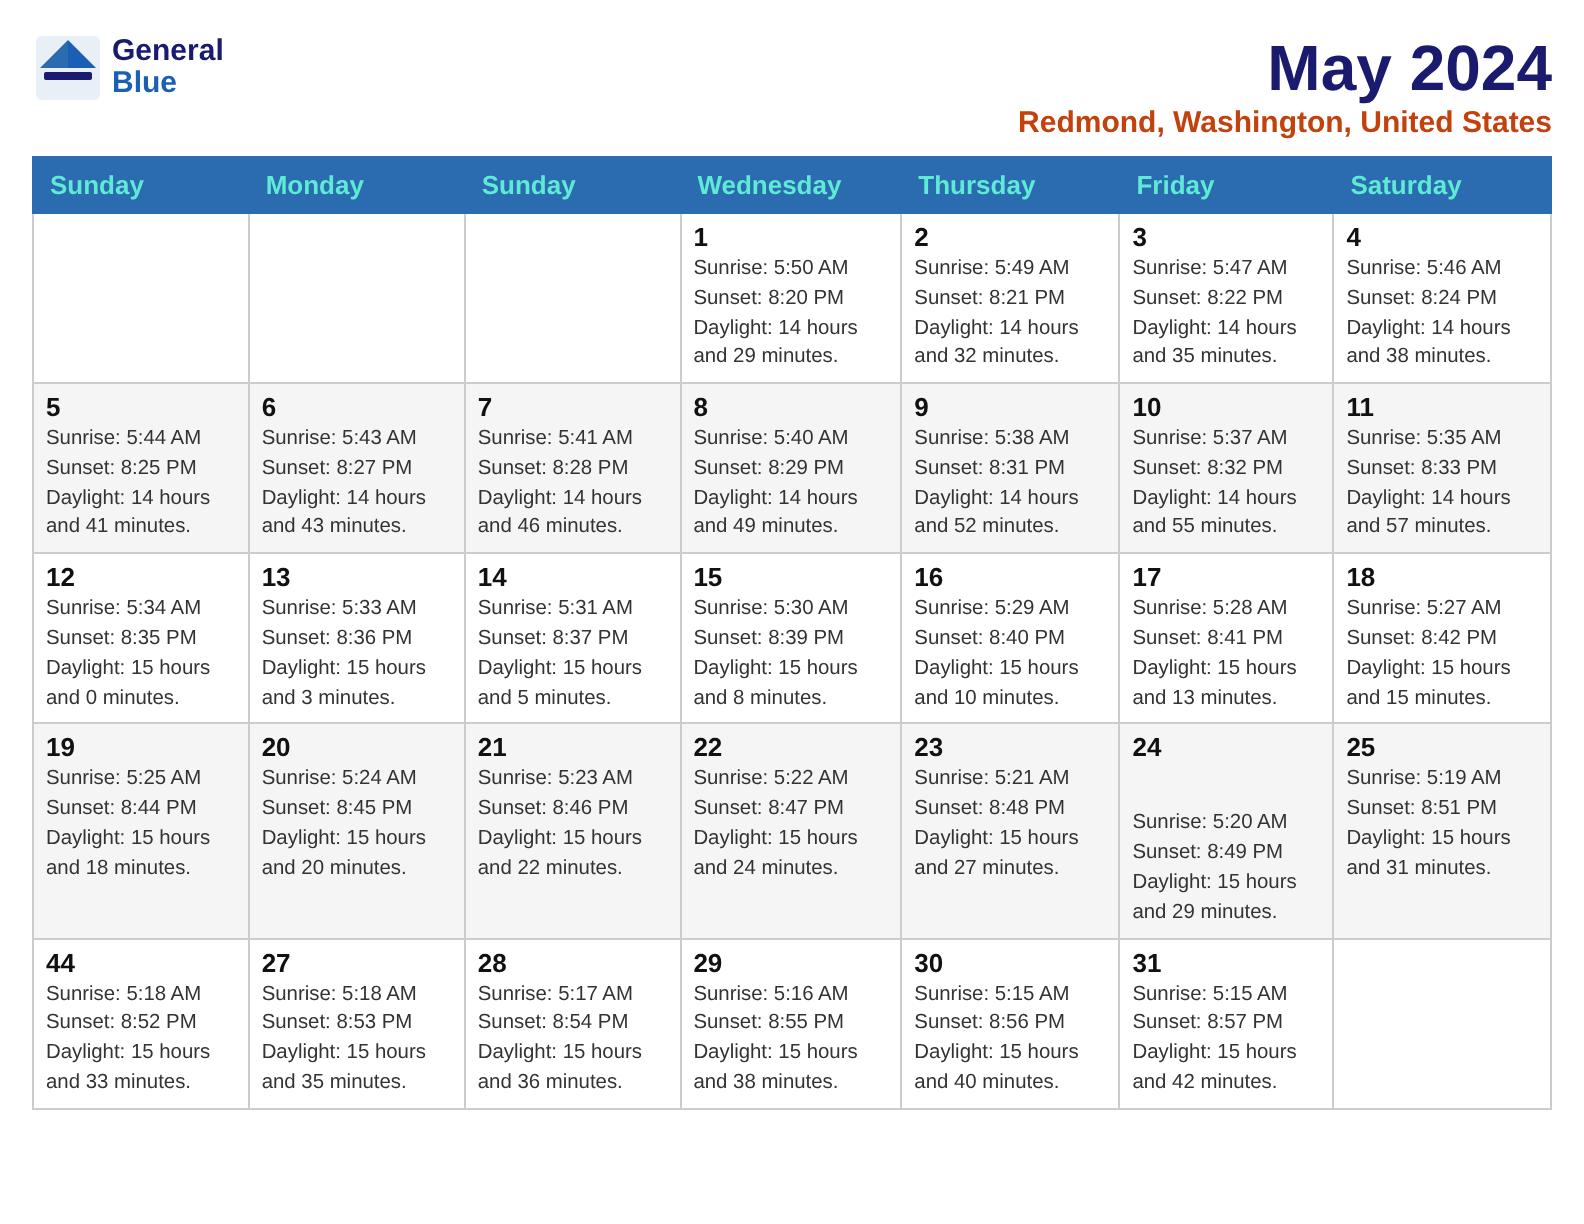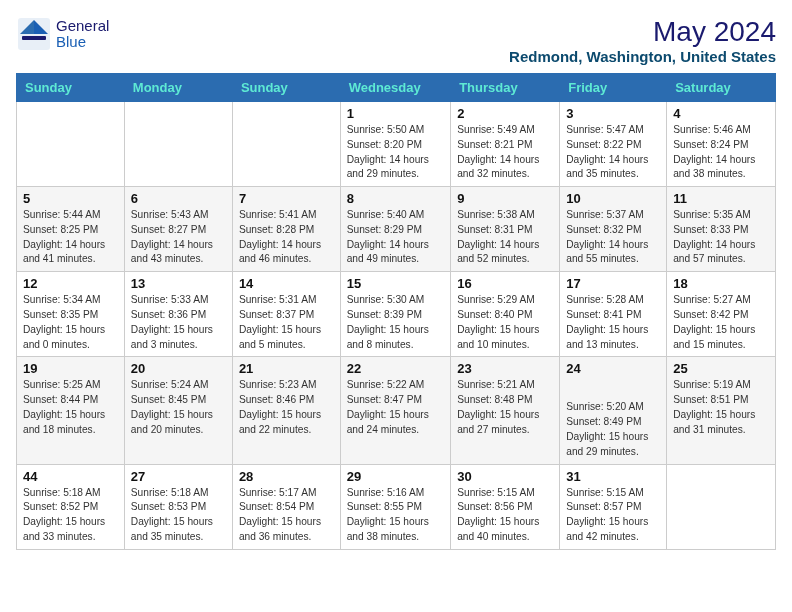--- a/index.html
+++ b/index.html
@@ -18,40 +18,40 @@
     }
     .logo {
       display: flex;
       align-items: center;
       gap: 4px;
     }
     .logo-text {
       display: flex;
       flex-direction: column;
       font-size: 15px;
-      font-weight: normal;
+      font-weight: bold;
       color: #1a1a6e;
       line-height: 1.1;
     }
     .logo-text span:last-child { color: #1a5fb4; }
     .logo-icon {
       width: 36px;
       height: 36px;
     }
     .title-area {
       text-align: right;
     }
     .month-title {
-      font-size: 28px;
-      font-weight: normal;
+      font-size: 32px;
+      font-weight: bold;
       color: #1a1a6e;
     }
     .subtitle {
       font-size: 15px;
-      color: #0c4a6e;
+      color: #c2410c;
       font-weight: bold;
     }
     .calendar {
       width: 100%;
       border-collapse: collapse;
       border: 1px solid #ccc;
     }
     .calendar th {
       background-color: #2b6cb0;
       color: #5eead4;

